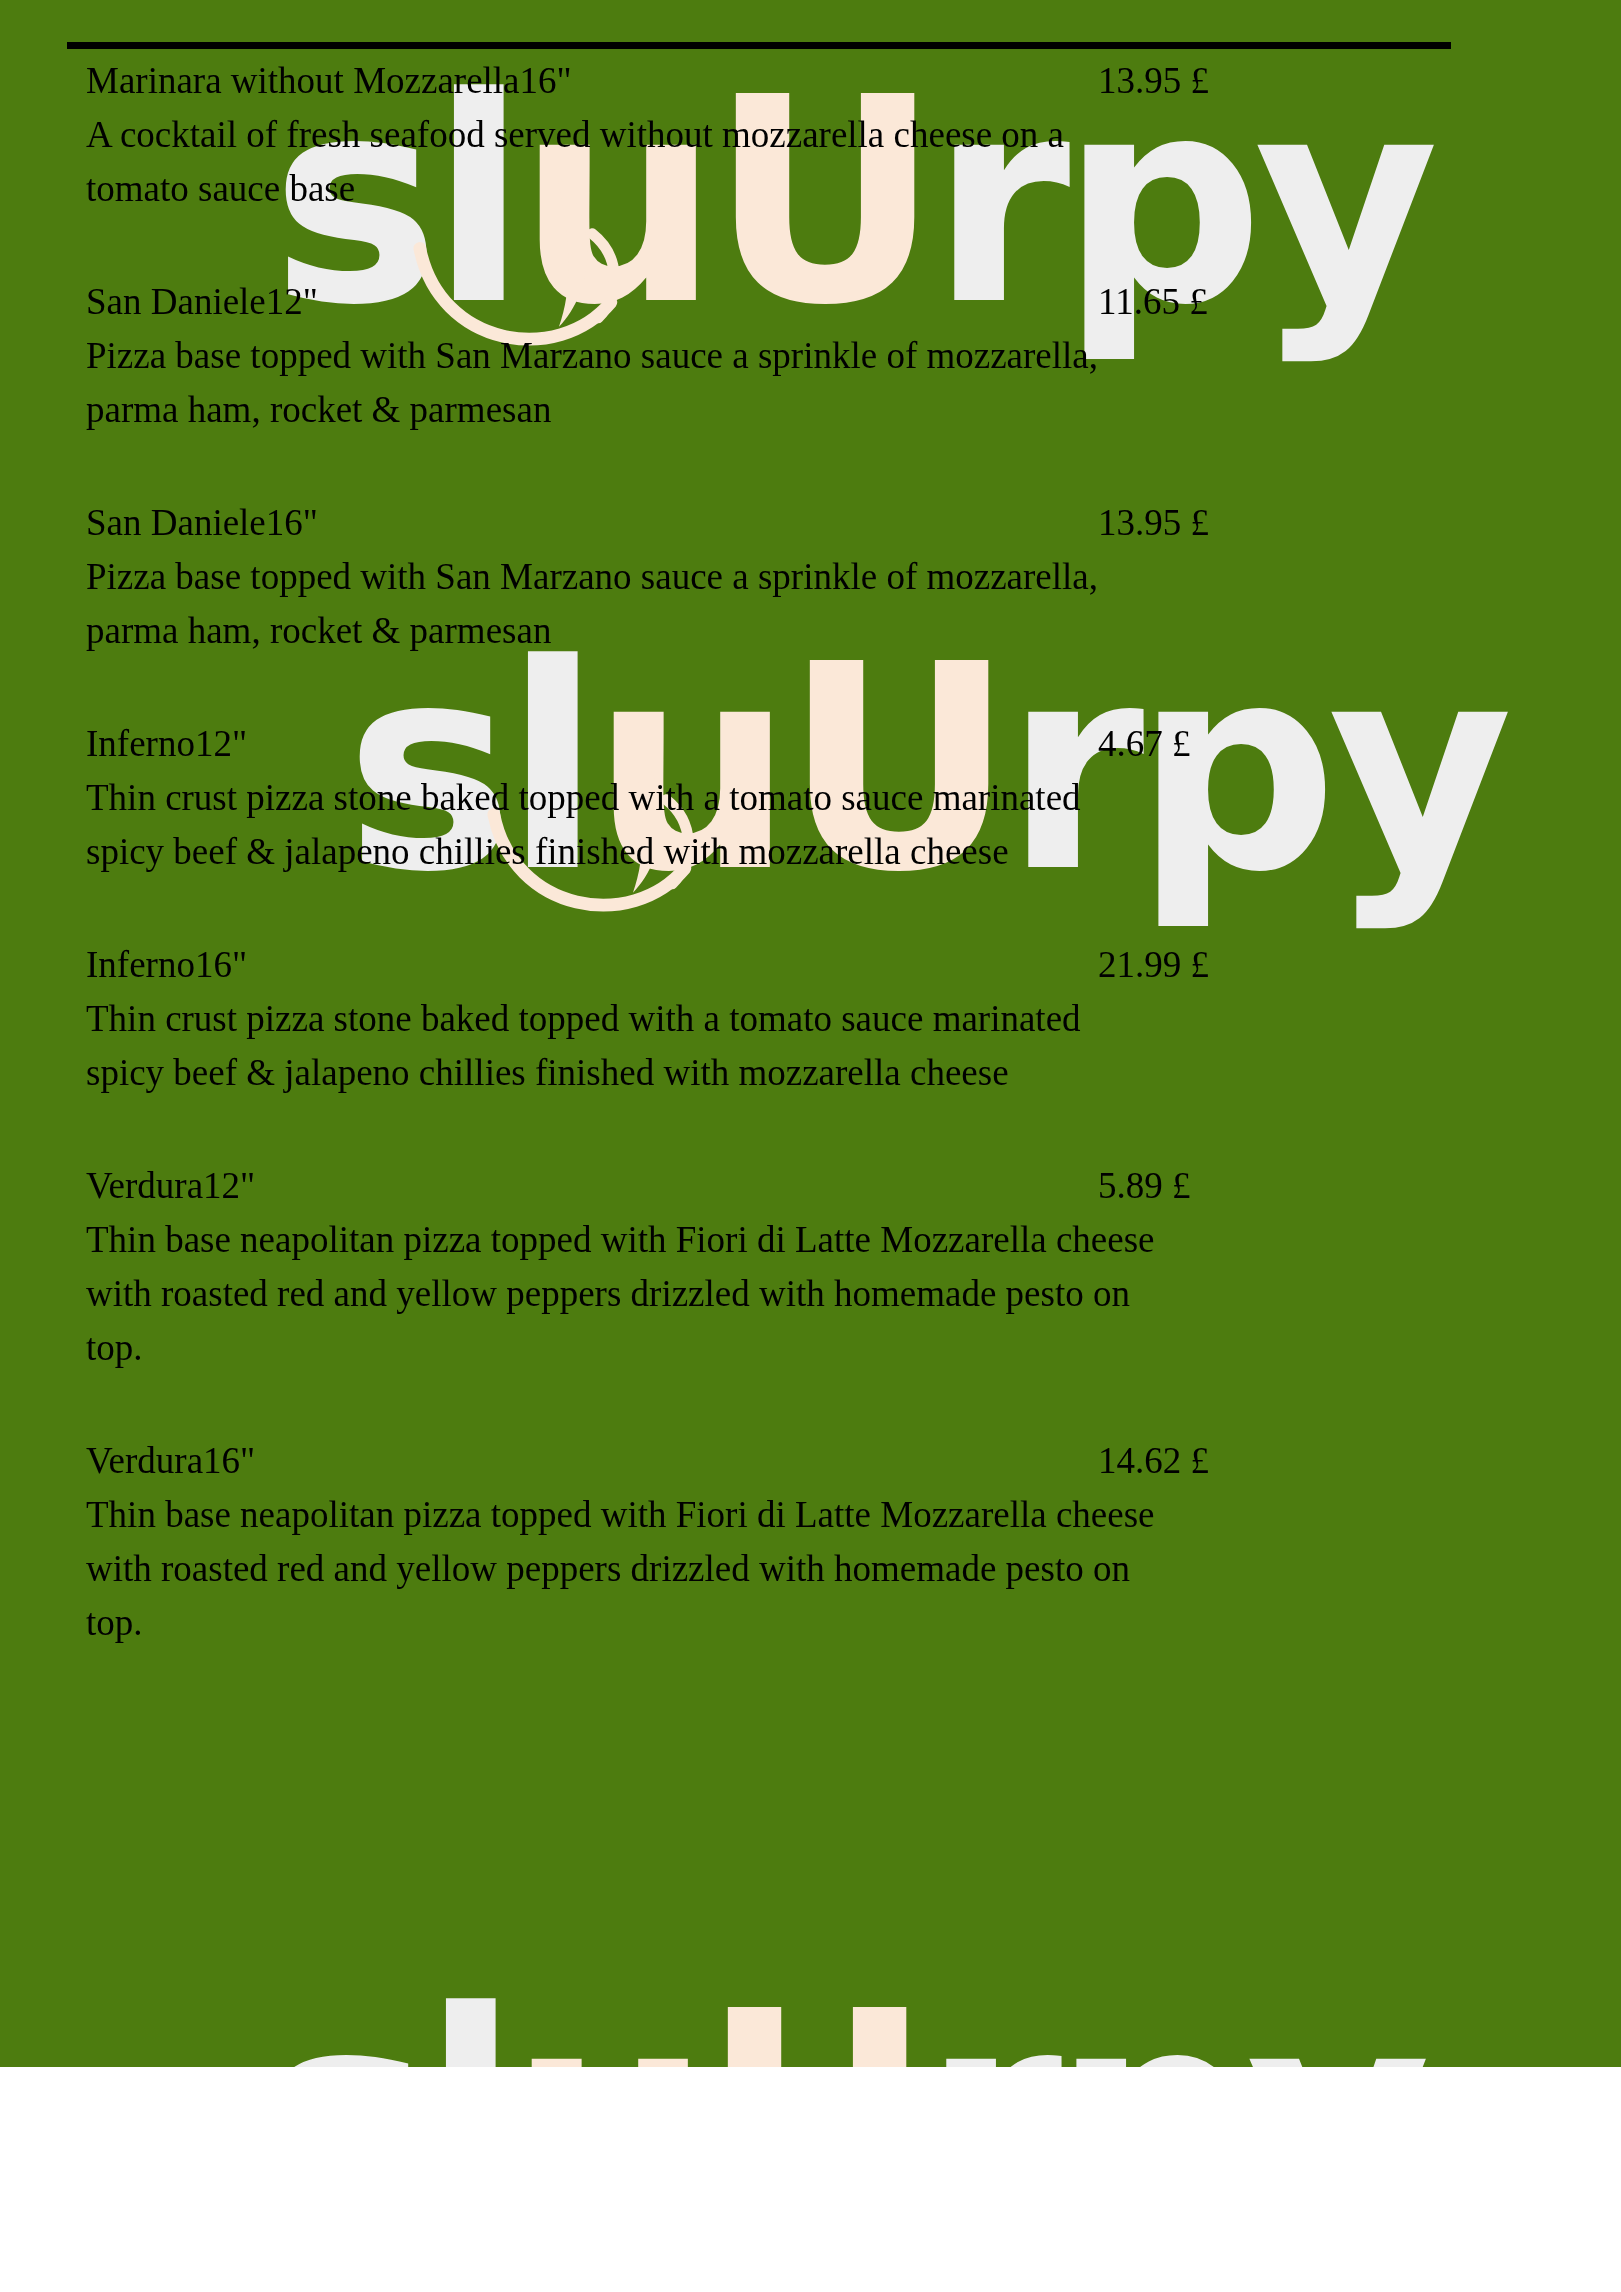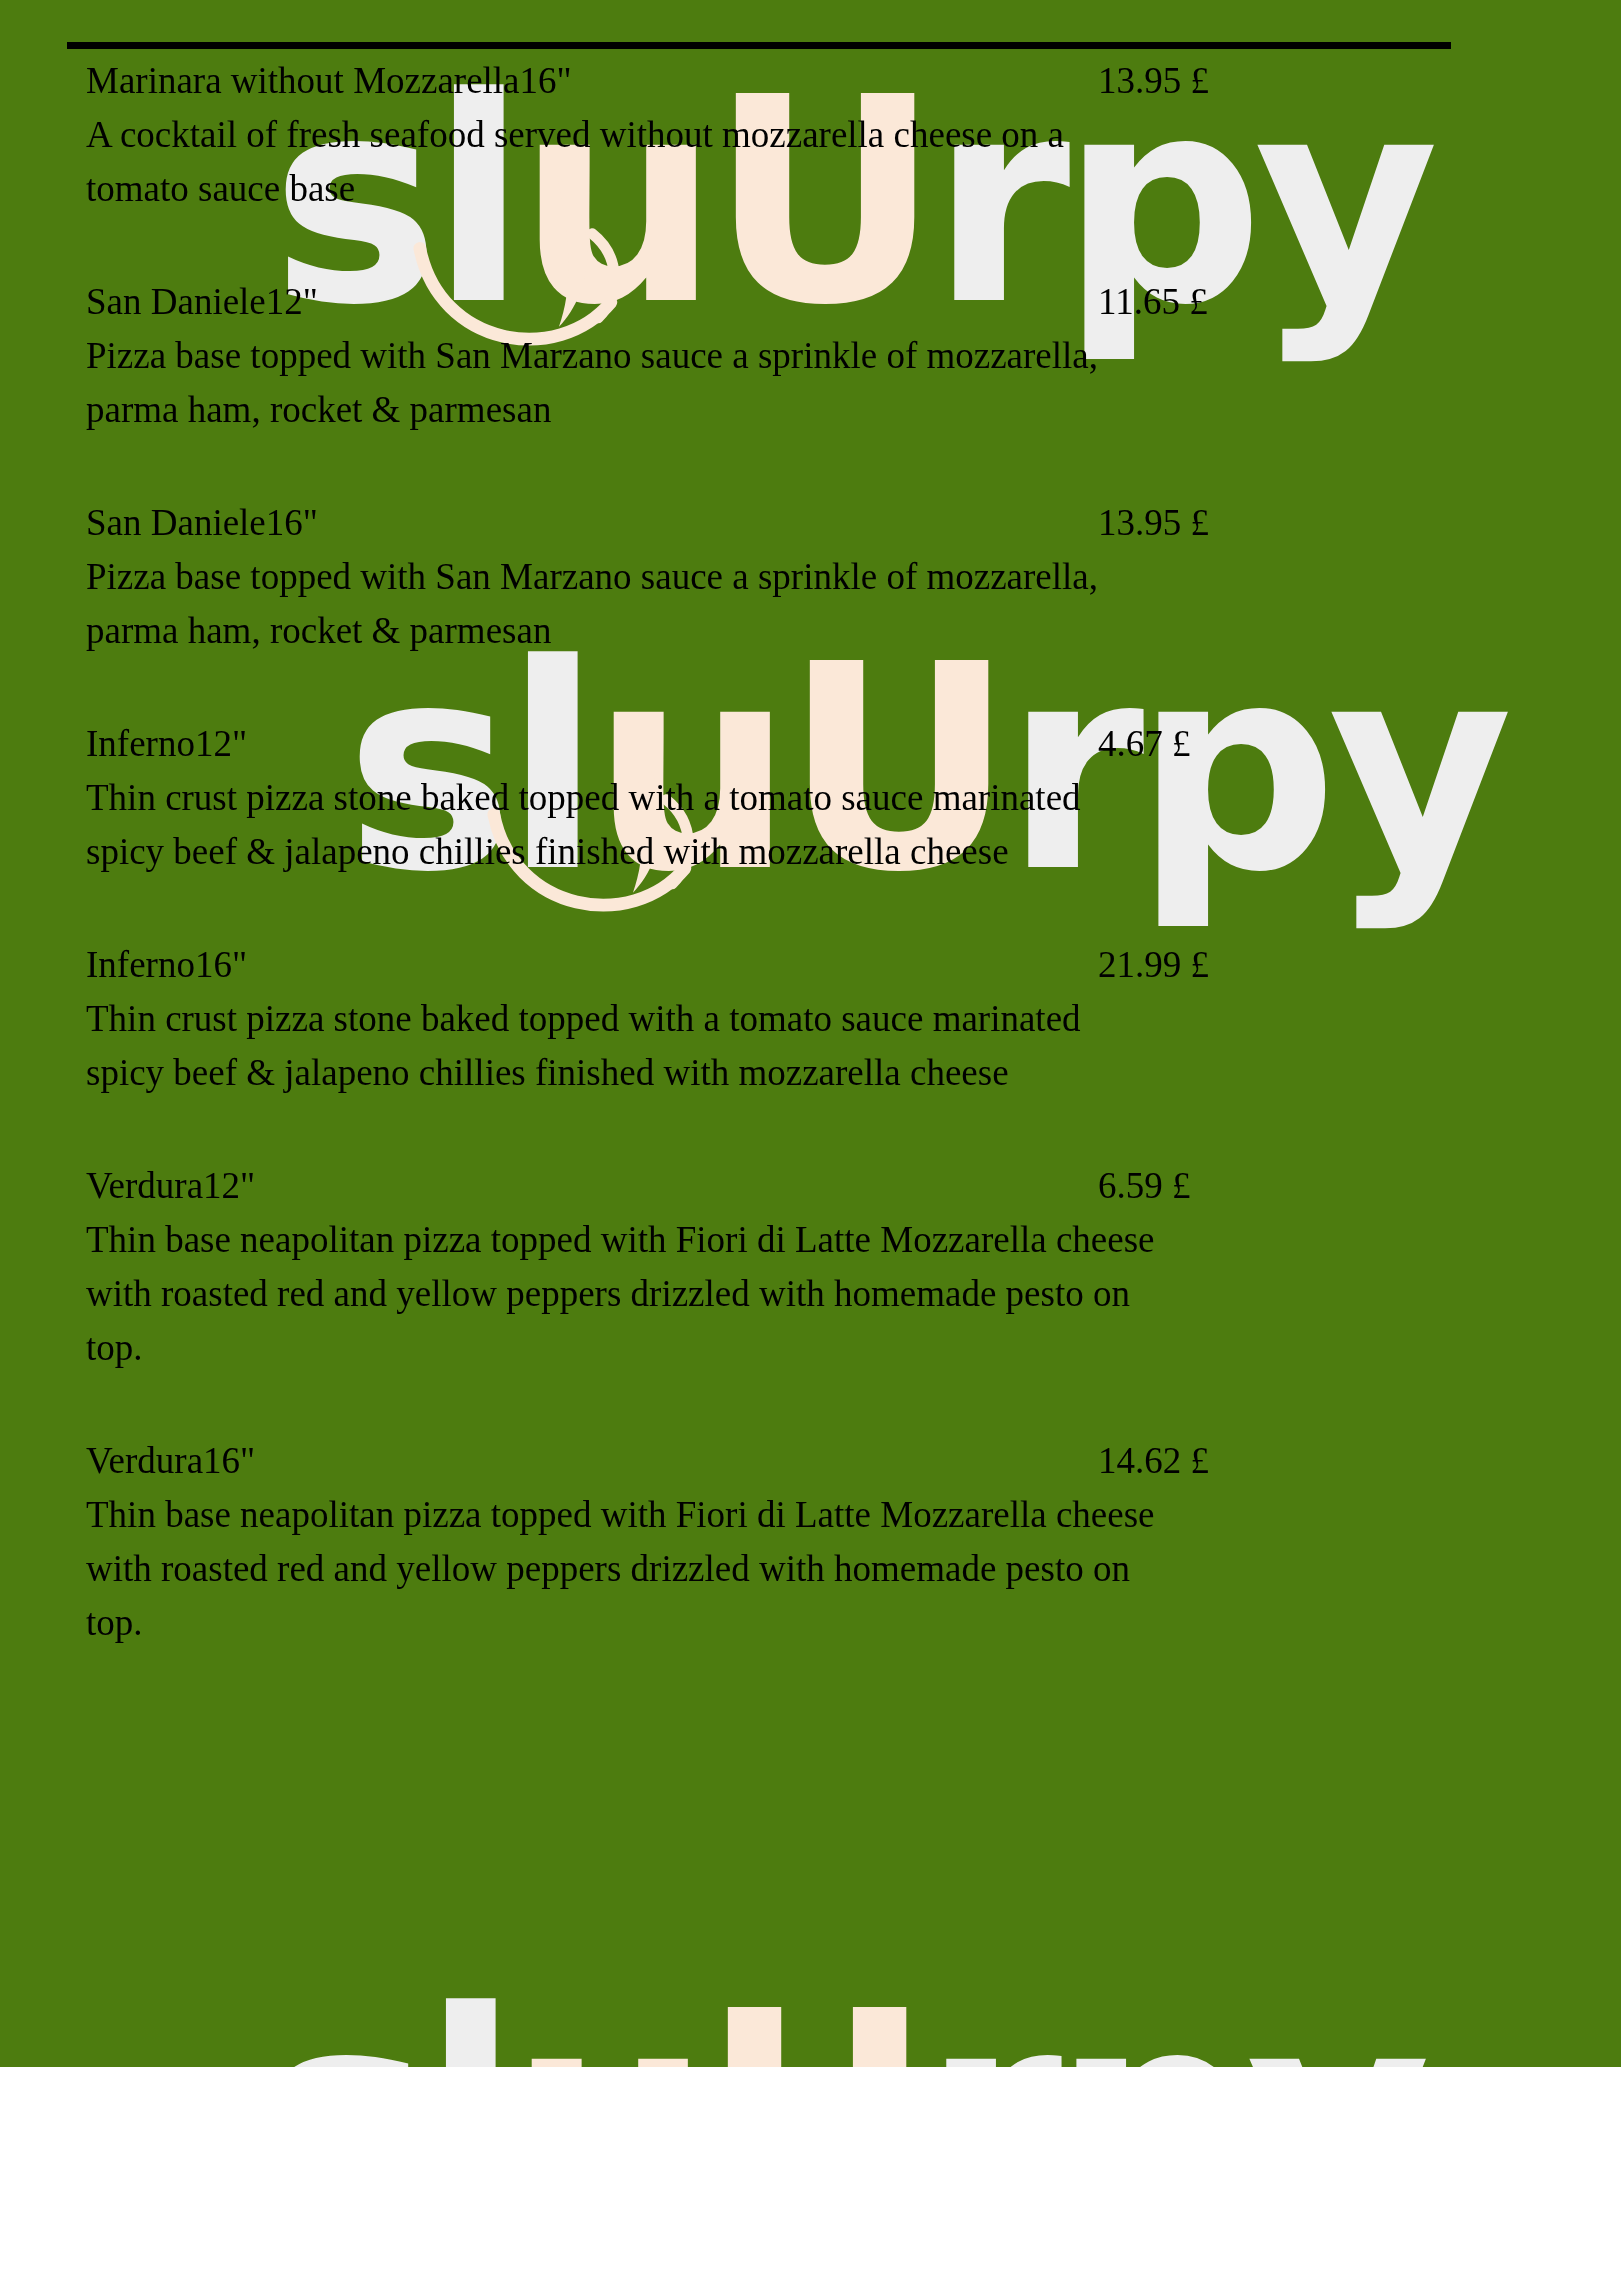--- a/index.html
+++ b/index.html
@@ -230,21 +230,21 @@
         <div class="item-row">
           <div class="item-name">Inferno16"</div>
           <div class="item-price">21.99 £</div>
         </div>
         <div class="item-desc">Thin crust pizza stone baked topped with a tomato sauce marinated spicy beef &amp; jalapeno chillies finished with mozzarella cheese</div>
       </div>
       <div class="item-gap"></div>
       <div class="menu-item">
         <div class="item-row">
           <div class="item-name">Verdura12"</div>
-          <div class="item-price">6.59 £</div>
+          <div class="item-price">5.89 £</div>
         </div>
         <div class="item-desc">Thin base neapolitan pizza topped with Fiori di Latte Mozzarella cheese with roasted red and yellow peppers drizzled with homemade pesto on top.</div>
       </div>
       <div class="item-gap"></div>
       <div class="menu-item">
         <div class="item-row">
           <div class="item-name">Verdura16"</div>
           <div class="item-price">14.62 £</div>
         </div>
         <div class="item-desc">Thin base neapolitan pizza topped with Fiori di Latte Mozzarella cheese with roasted red and yellow peppers drizzled with homemade pesto on top.</div>

